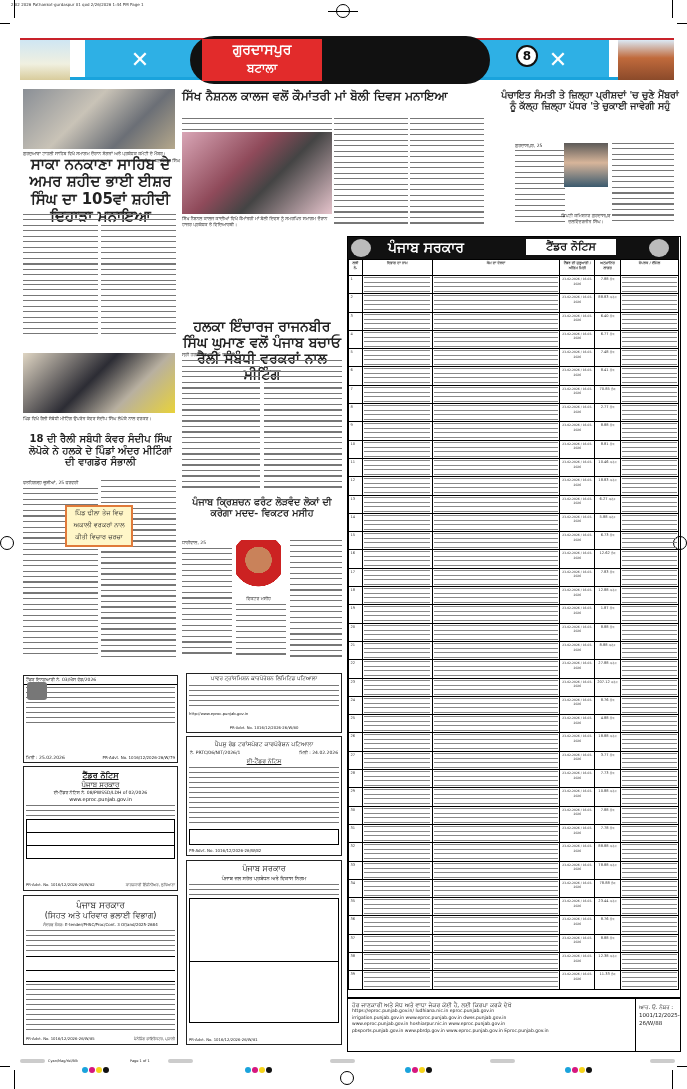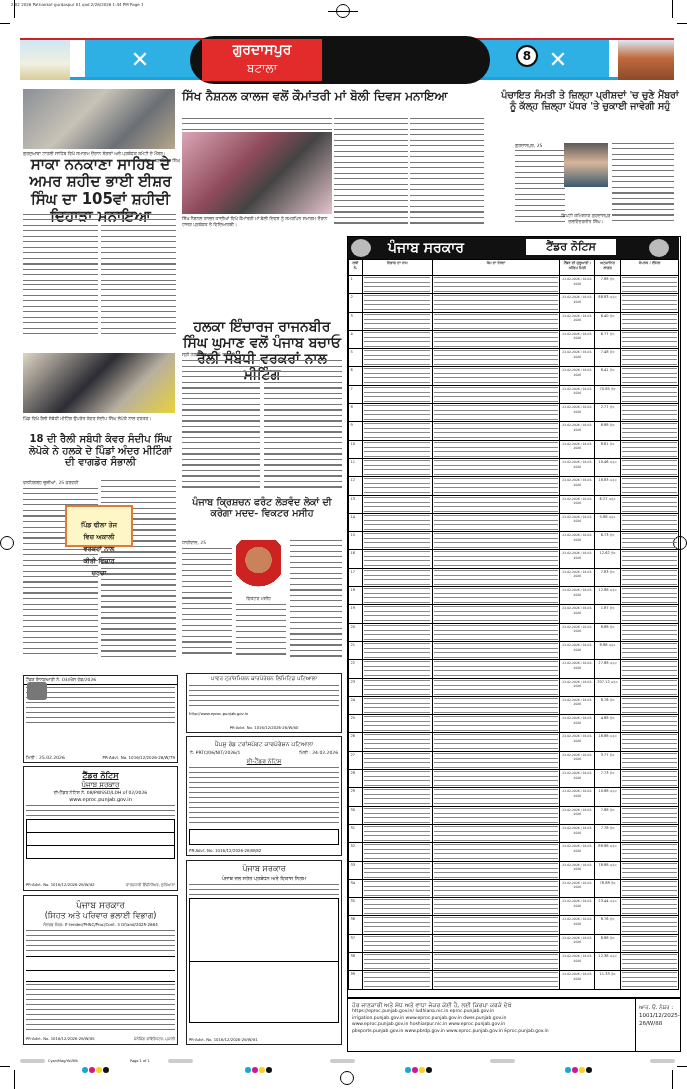--- a/index.html
+++ b/index.html
@@ -9,31 +9,31 @@
 .reg{width:14px;height:14px;border:1px solid #000;border-radius:50%}
 .regl{background:#000}
 .mast{top:38px;left:20px;width:654px;height:42px;border-top:2px solid #c8222a;border-bottom:3px solid #1aa3dc;background:linear-gradient(90deg,#fff 0 10%,#2eb0e5 10% 90%,#fff 90%)}
 .mast .left-img{left:0;top:0;width:50px;height:40px;background:linear-gradient(180deg,#cfe6f3,#f0f0e0 60%,#d8cc9c)}
 .mast .right-img{right:0;top:0;width:56px;height:40px;background:linear-gradient(180deg,#dbe9f5,#c06a3c 45%,#8b4a2a)}
 .pattern{top:6px;width:40px;height:28px;border:0;color:#fff;font-size:22px;line-height:28px;text-align:center}
 .oval{left:170px;top:-4px;width:300px;height:48px;border-radius:24px;background:#111;overflow:hidden}
 .oval .red{left:12px;top:3px;width:120px;height:42px;background:#e22b2b;color:#fff;text-align:center}
 .oval .yellow{left:132px;top:3px;width:145px;height:42px;background:#f5c518;text-align:center}
 .city1{font-size:14px;font-weight:bold;line-height:20px;color:#fff}
-.city2{font-size:12px;font-weight:normal;line-height:18px;color:#fff}
+.city2{font-size:12px;font-weight:bold;line-height:18px;color:#fff}
 .brand{font-size:20px;font-weight:bold;color:#e22b2b;line-height:20px}
 .pubinfo{font-size:5px;color:#c00;text-align:left;padding-left:4px;line-height:8px}
 .dateline{font-size:6px;color:#333;line-height:12px}
 .pageno{left:496px;top:5px;width:22px;height:22px;border-radius:50%;background:#fff;border:2px solid #111;font-size:12px;font-weight:bold;text-align:center;line-height:18px}
 .photo{background:linear-gradient(135deg,#8a8f96,#c9c3b7 40%,#6b6f76 70%,#b5a88c)}
 .cap{font-size:4.5px;line-height:6px;color:#222}
 .h1{font-weight:bold;color:#222;text-align:center;line-height:1.15}
 .txt{font-size:4px;line-height:5.5px;color:#444;text-align:justify;overflow:hidden}
 .box{border:1px solid #222}
-.pinkbox{border:2px solid #e07a3a;background:#fff6c8;text-align:center;font-size:8px;font-weight:bold;color:#222;line-height:12px;padding:12px}
+.pinkbox{border:2px solid #e07a3a;background:#fff6c8;text-align:center;font-size:8px;font-weight:normal;color:#222;line-height:12px;padding:0}
 .tender{left:347px;top:236px;width:334px;height:762px;border:1.5px solid #000}
 .thead{height:22px;background:#111;color:#fff}
 .thead .t1{left:40px;top:2px;font-size:14px;font-weight:bold}
 .thead .t2{left:178px;top:2px;width:90px;height:16px;background:#fff;color:#111;font-size:11px;font-weight:bold;text-align:center;line-height:16px}
 .emb{width:20px;height:18px;border-radius:50%;background:#bbb;top:2px}
 table.tt{position:absolute;top:22px;left:0;width:331px;border-collapse:collapse;font-size:3.6px;line-height:4.6px}
 table.tt td,table.tt th{border:0.7px solid #000;padding:1px 1.5px;vertical-align:top;color:#333}
 table.tt th{font-weight:bold;font-size:3.6px;text-align:center;height:16px}
 .tfoot{left:347px;top:998px;width:334px;height:54px;border:1px solid #000;font-size:5px;line-height:7px;padding:2px 4px;color:#222}
 .tfoot .ref{right:0;top:0;width:45px;height:52px;border-left:1px solid #000;padding:4px 3px;font-size:5.5px;line-height:8px}

